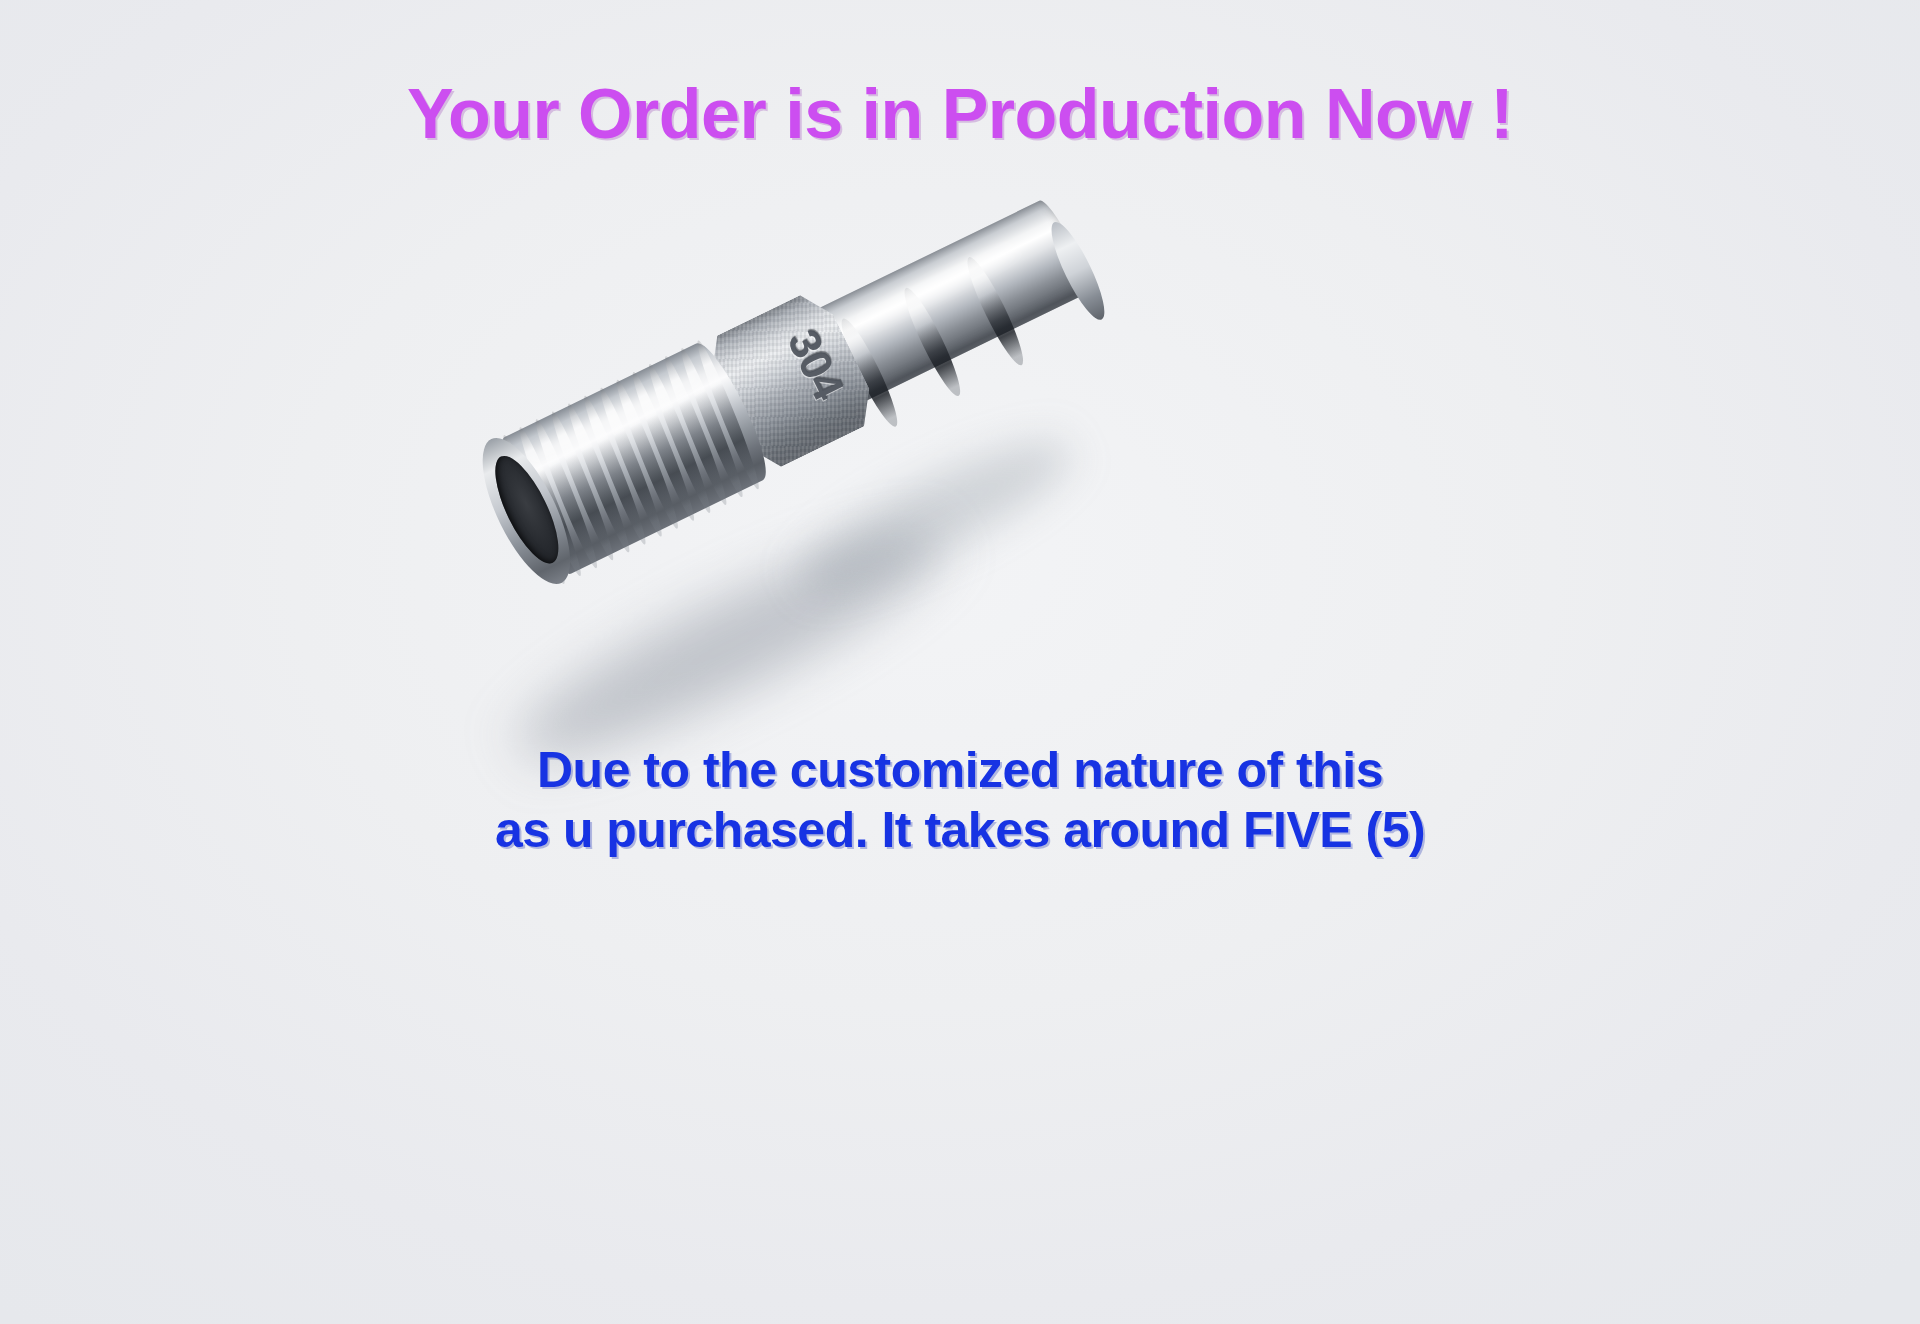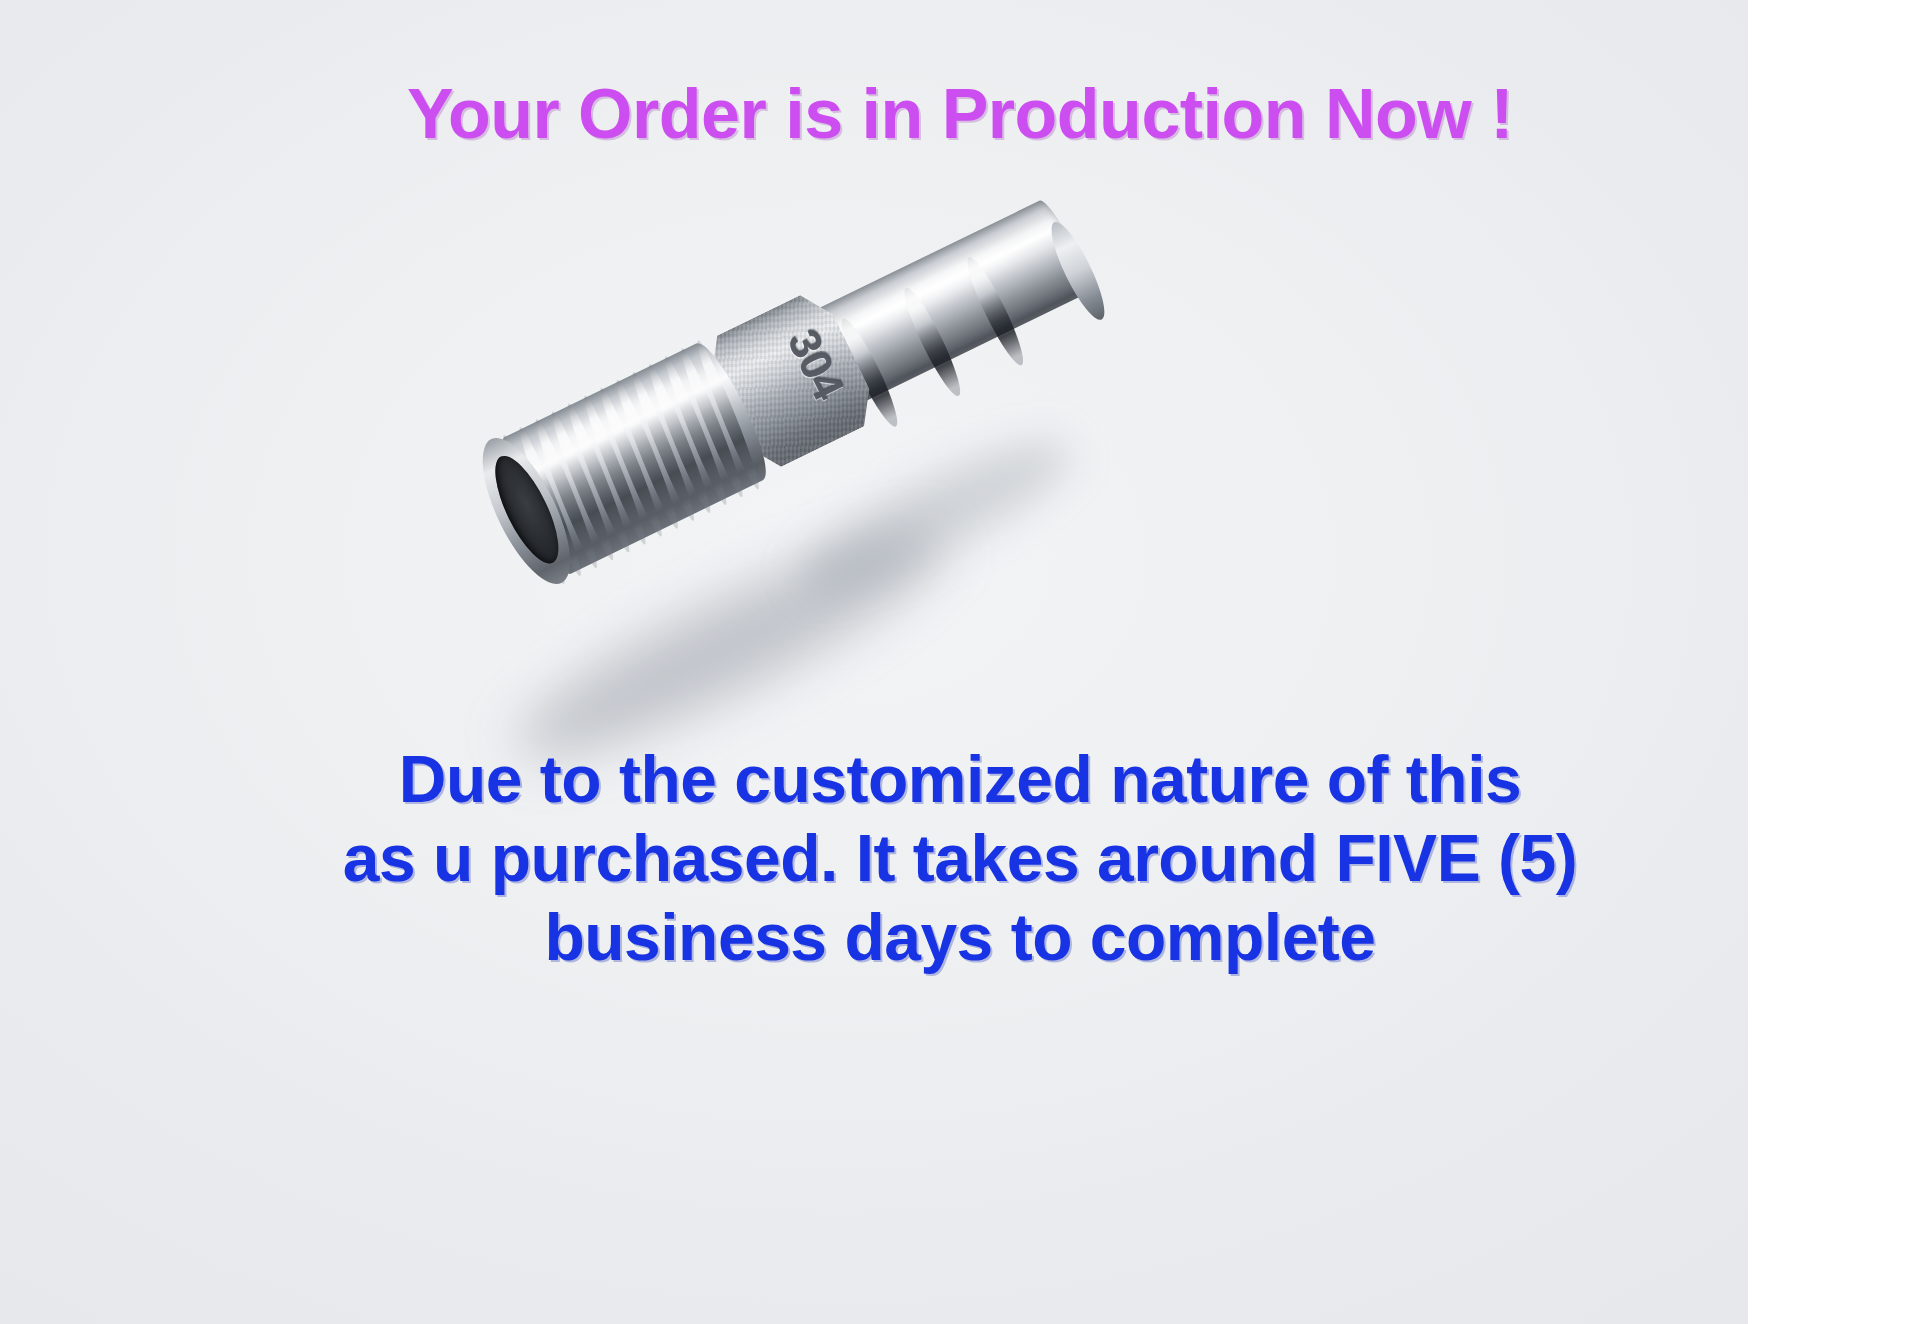--- a/index.html
+++ b/index.html
@@ -8,21 +8,21 @@
   }
   body {
     width: 1920px;
     height: 1324px;
     overflow: hidden;
     font-family: "Liberation Sans", sans-serif;
   }
 
   #promo-canvas {
     position: relative;
-    width: 1748px;
+    width: 1920px;
     height: 1324px;
     background:
       radial-gradient(ellipse 1400px 1000px at 48% 42%, #f3f4f6 0%, #eeeff1 45%, #e9eaee 75%, #e6e8ec 100%);
     overflow: hidden;
   }
 
   
   #headline {
     position: absolute;
     top: 78px;
@@ -235,21 +235,21 @@
     filter: blur(6px);
   }
 
   
   #body-copy {
     position: absolute;
     top: 740px;
     left: 0;
     width: 1920px;
     text-align: center;
-    font-size: 66px;
+    font-size: 50px;
     line-height: 1.20;
     font-weight: 700;
     color: #1733e3;
     text-shadow: 2px 2px 0 rgba(30, 50, 180, 0.30);
     letter-spacing: -0.5px;
   }
   #body-copy .copy-line {
     display: block;
     white-space: nowrap;
   }
@@ -300,16 +300,15 @@
 
       <div class="bore-outer"></div>
       <div class="bore-inner"></div>
 
     </div>
   </div>
 
   <div id="body-copy">
     <span class="copy-line">Due to the customized nature of this</span>
     <span class="copy-line">as u purchased. It takes around FIVE (5)</span>
-    <span class="copy-line">business days to complete</span>
   </div>
 
 </div>
 
 </body></html>

